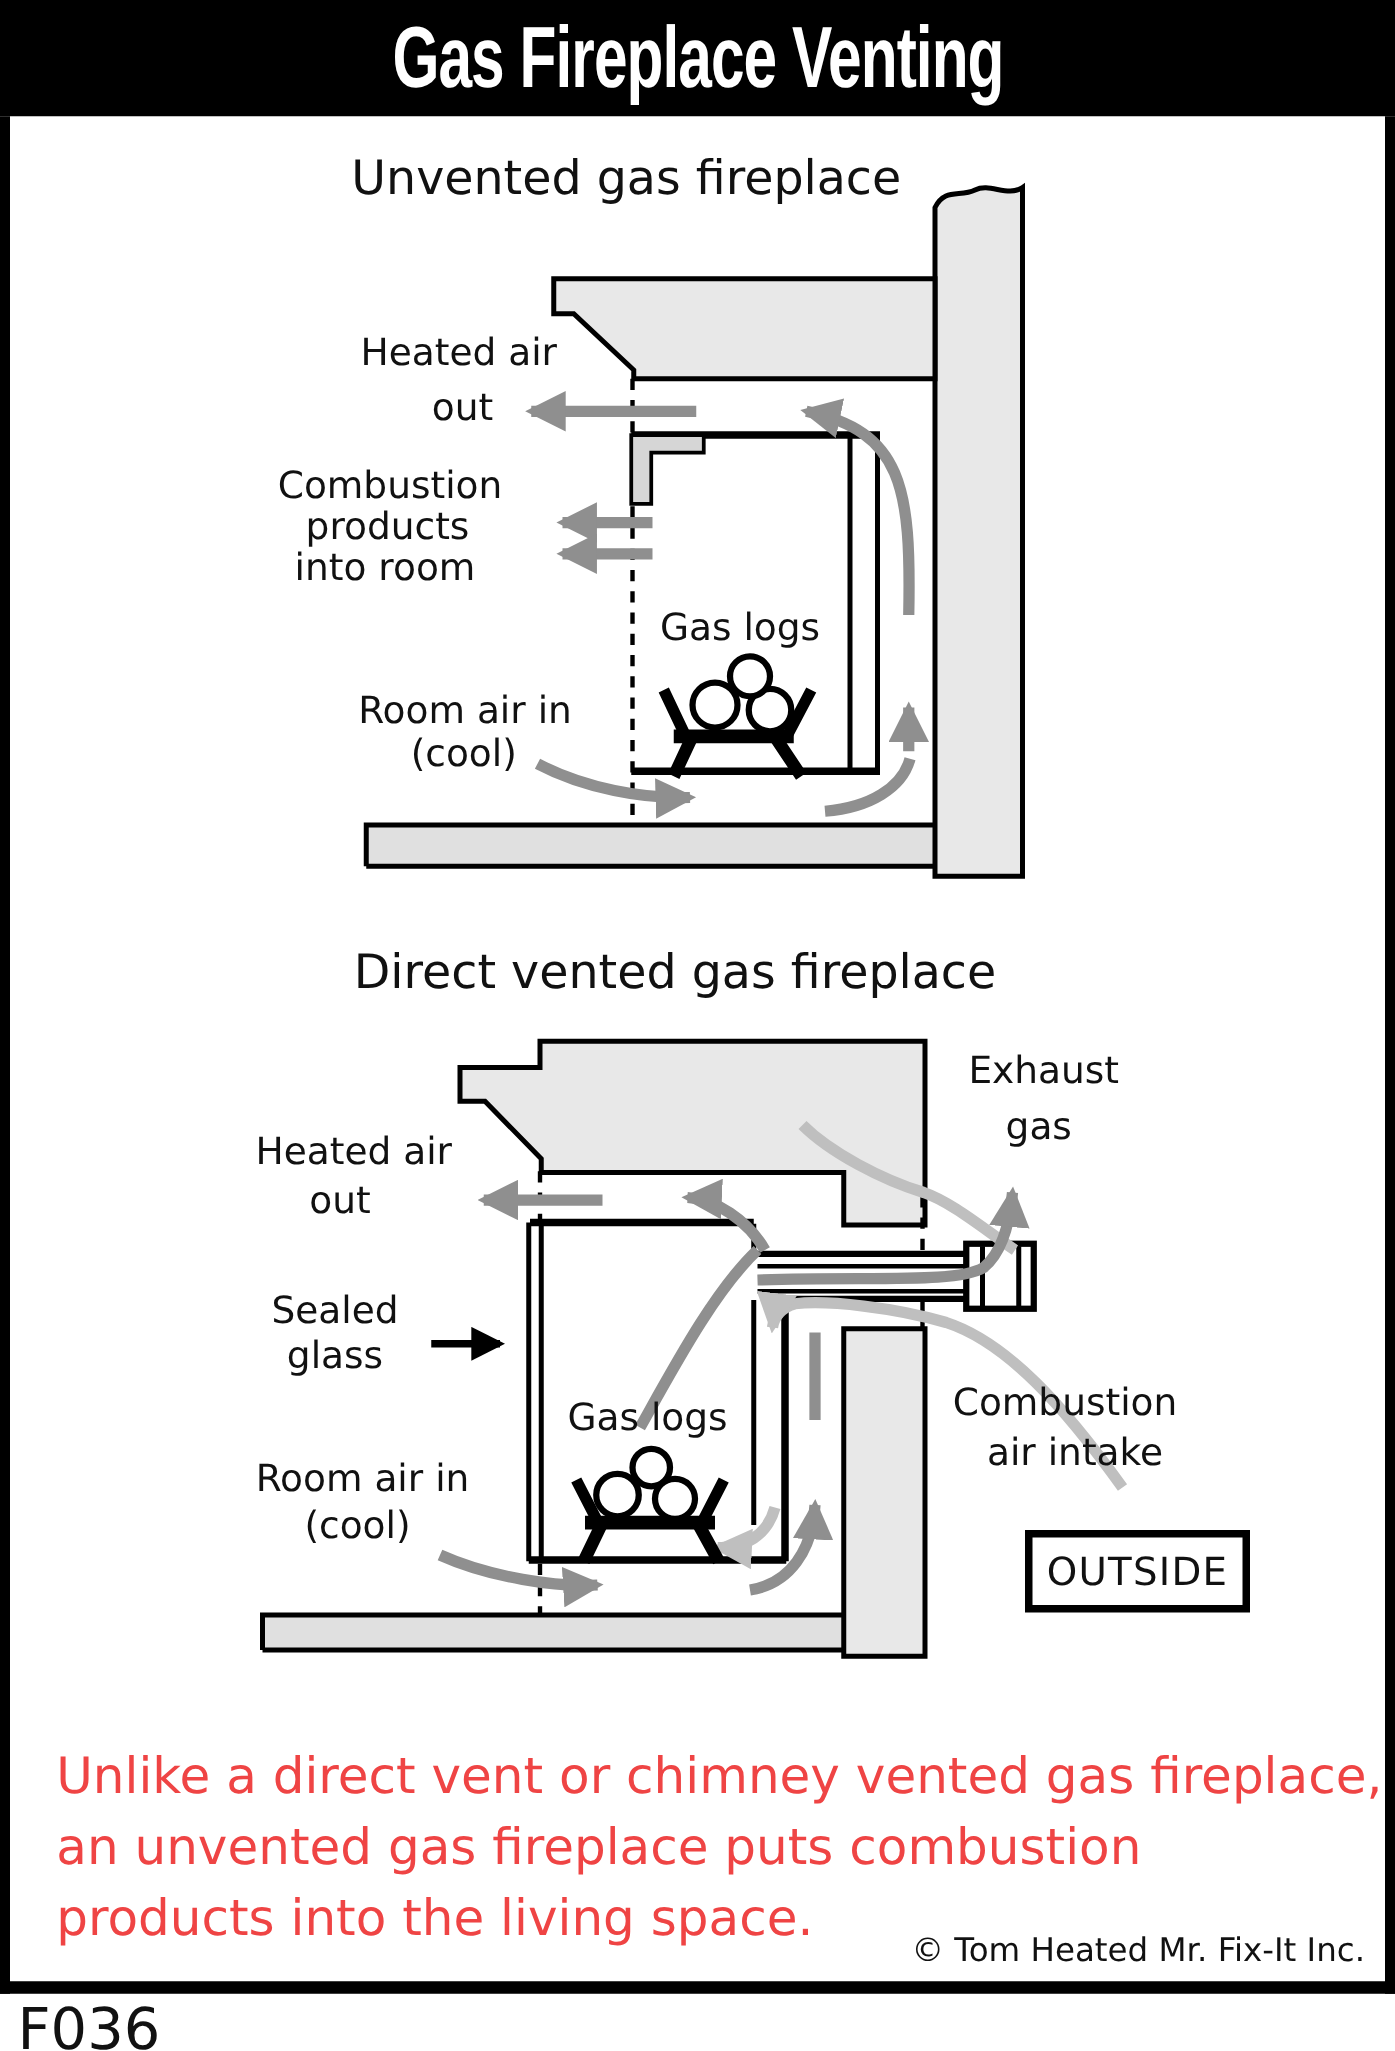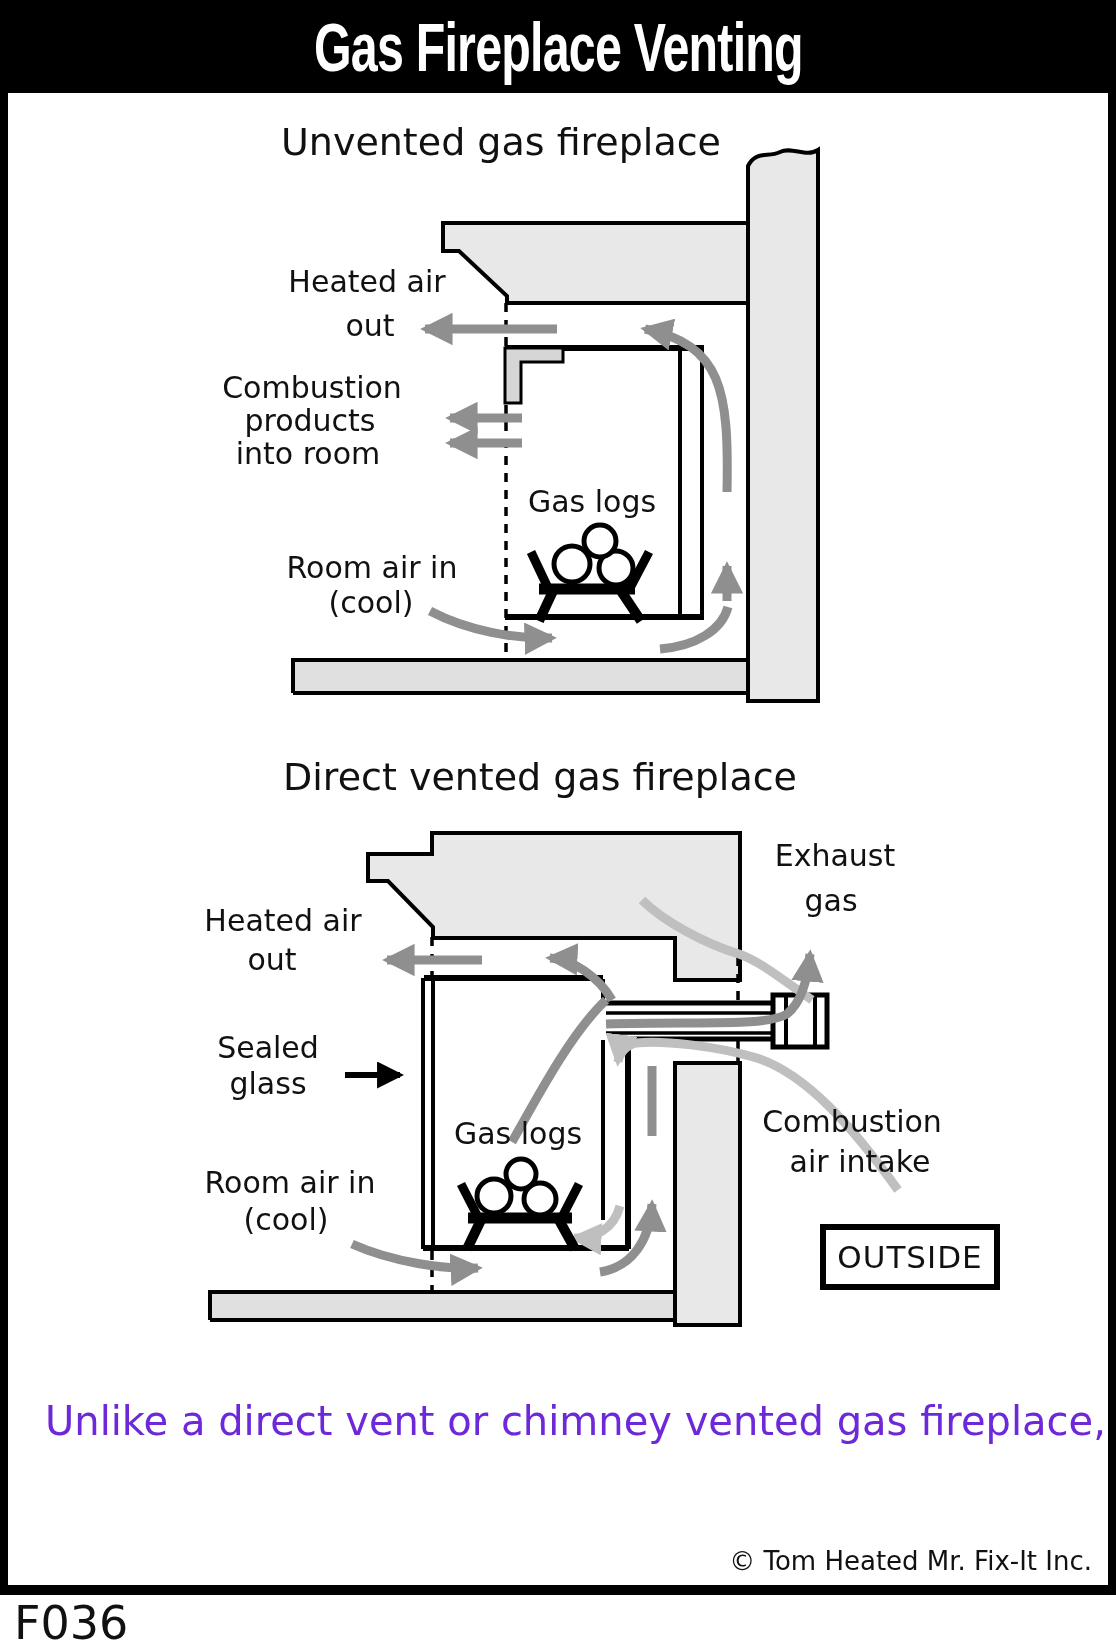--- a/index.html
+++ b/index.html
@@ -11,21 +11,21 @@
                font-size:62px;letter-spacing:-1px;display:inline-block;
                transform:scale(0.78,1.12);white-space:nowrap;}
   #frame{position:absolute;left:0;top:93px;width:1116px;height:1502px;box-sizing:border-box;
          border-left:8px solid #000;border-right:8px solid #000;border-bottom:10px solid #000;
          z-index:1;}
   svg{position:absolute;left:0;top:0;z-index:2;}
   .lbl{font-family:"DejaVu Sans",sans-serif;font-size:30px;fill:#111;}
   .dtitle{font-family:"DejaVu Sans",sans-serif;font-size:38px;fill:#111;}
   .boxlbl{font-family:"DejaVu Sans",sans-serif;font-size:31px;fill:#111;letter-spacing:1px;}
   .caption{position:absolute;left:45px;top:1393px;width:1050px;z-index:3;
-           font-size:40px;color:#6d28d9;line-height:57px;white-space:nowrap;}
+           font-size:40px;color:#ef4444;line-height:57px;white-space:nowrap;}
   .credit{position:absolute;right:24px;top:1546px;width:500px;text-align:right;z-index:3;
           font-size:26px;color:#111;}
   .fcode{position:absolute;left:14px;top:1596px;z-index:3;font-size:46px;color:#111;}
 </style>
 </head>
 <body>
 
 <div id="page">
 
   <div id="titlebar">
@@ -169,17 +169,19 @@
       <text class="lbl" x="518" y="1144" text-anchor="middle">Gas logs</text>
       <text class="lbl" x="290" y="1193" text-anchor="middle">Room air in</text>
       <text class="lbl" x="286" y="1230" text-anchor="middle">(cool)</text>
       <text class="lbl" x="852" y="1132" text-anchor="middle">Combustion</text>
       <text class="lbl" x="860" y="1172" text-anchor="middle">air intake</text>
     </g>
   </svg>
 
   <div class="caption">
     <div>Unlike a direct vent or chimney vented gas fireplace,</div>
+    <div>an unvented gas fireplace puts combustion</div>
+    <div>products into the living space.</div>
   </div>
   <div class="credit">© Tom Heated Mr. Fix-It Inc.</div>
   <div class="fcode">F036</div>
 
 </div>
 
 </body></html>

